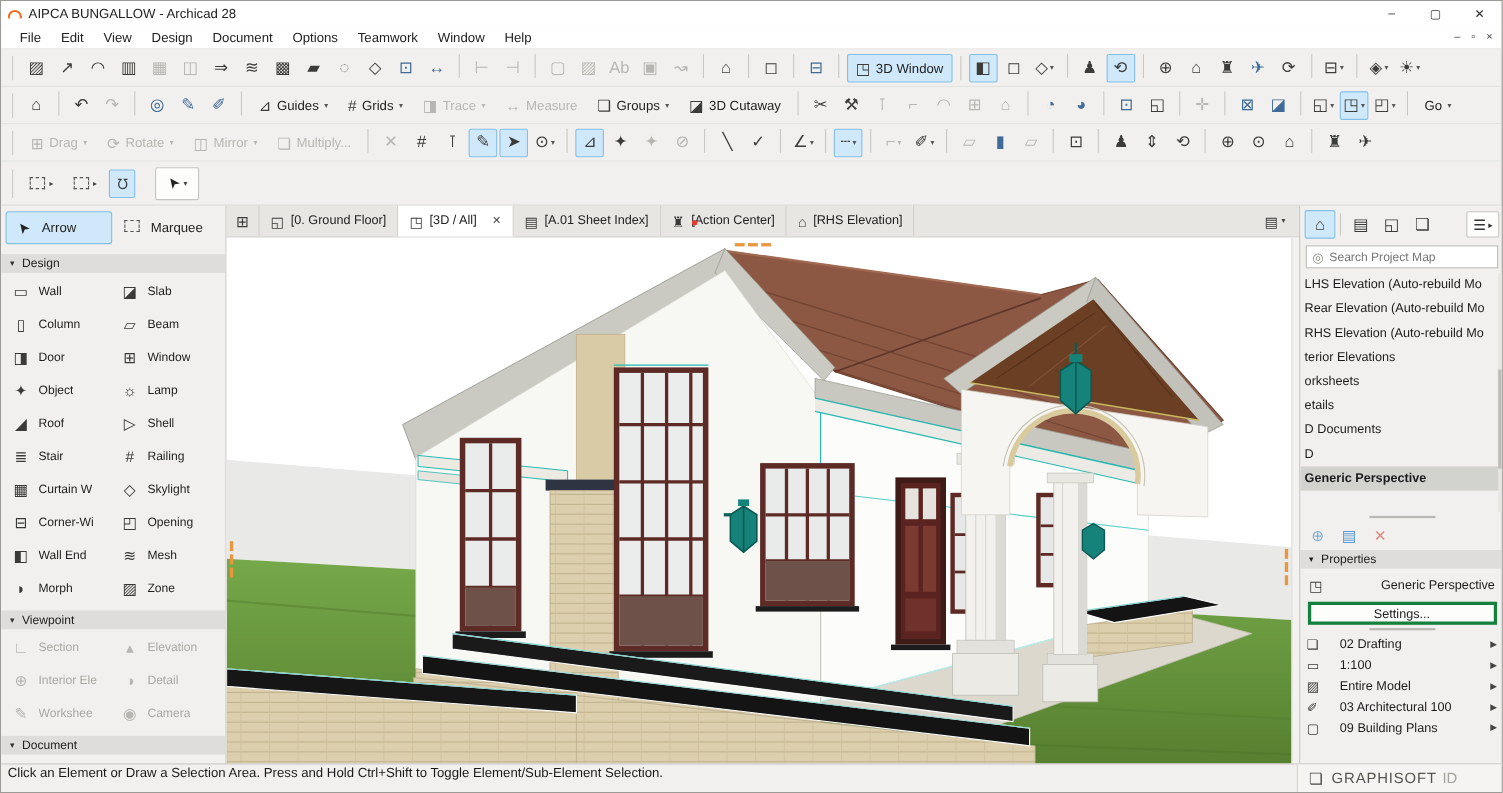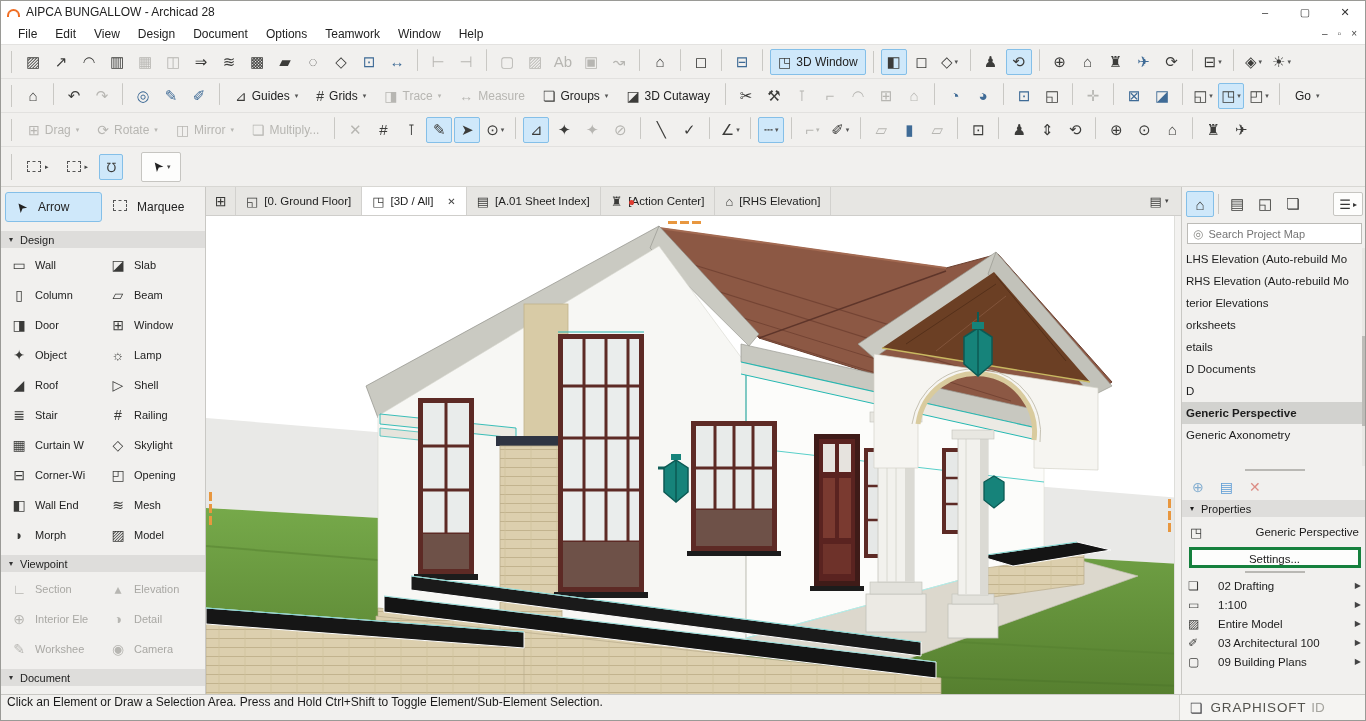--- a/index.html
+++ b/index.html
@@ -675,21 +675,21 @@
         <span class="tool">
           <span class="ticon">≋</span>
           <span class="tlabel">Mesh</span>
         </span>
         <span class="tool">
           <span class="ticon">◗</span>
           <span class="tlabel">Morph</span>
         </span>
         <span class="tool">
           <span class="ticon">▨</span>
-          <span class="tlabel">Model</span>
+          <span class="tlabel">Zone</span>
         </span>
       </div>
     <div class="sect-hdr">
       <span class="tri">▾</span>
       <span>Viewpoint</span>
     </div>
     <div class="tool-grid">
 
     <span class="tool disabled">
           <span class="ticon">∟</span>
@@ -1008,20 +1008,23 @@
     </div>
     <div class="searchbox">
       <span class="sg">◎</span>
       <input placeholder="Search Project Map" style="">
     </div>
     <div class="navlist">
       <div>
 
       <div class="nav-item">
             <span>LHS  Elevation (Auto-rebuild Mo</span>
+          </div>
+          <div class="nav-item">
+            <span>Rear Elevation (Auto-rebuild Mo</span>
           </div>
           <div class="nav-item">
             <span>RHS Elevation (Auto-rebuild Mo</span>
           </div>
           <div class="nav-item">
             <span>terior Elevations</span>
           </div>
           <div class="nav-item">
             <span>orksheets</span>
           </div>
@@ -1029,23 +1032,20 @@
             <span>etails</span>
           </div>
           <div class="nav-item">
             <span>D Documents</span>
           </div>
           <div class="nav-item">
             <span>D</span>
           </div>
           <div class="nav-item selected">
             <span>Generic Perspective</span>
-          </div>
-          <div class="nav-item">
-            <span>Generic Axonometry</span>
           </div>
         </div>
       <div class="nav-scroll">
           <div class="nav-thumb"></div>
         </div>
     </div>
     <div class="rp-handle"></div>
     <div class="rp-actions">
       <span class="a1">⊕</span>
       <span class="a2">▤</span>

